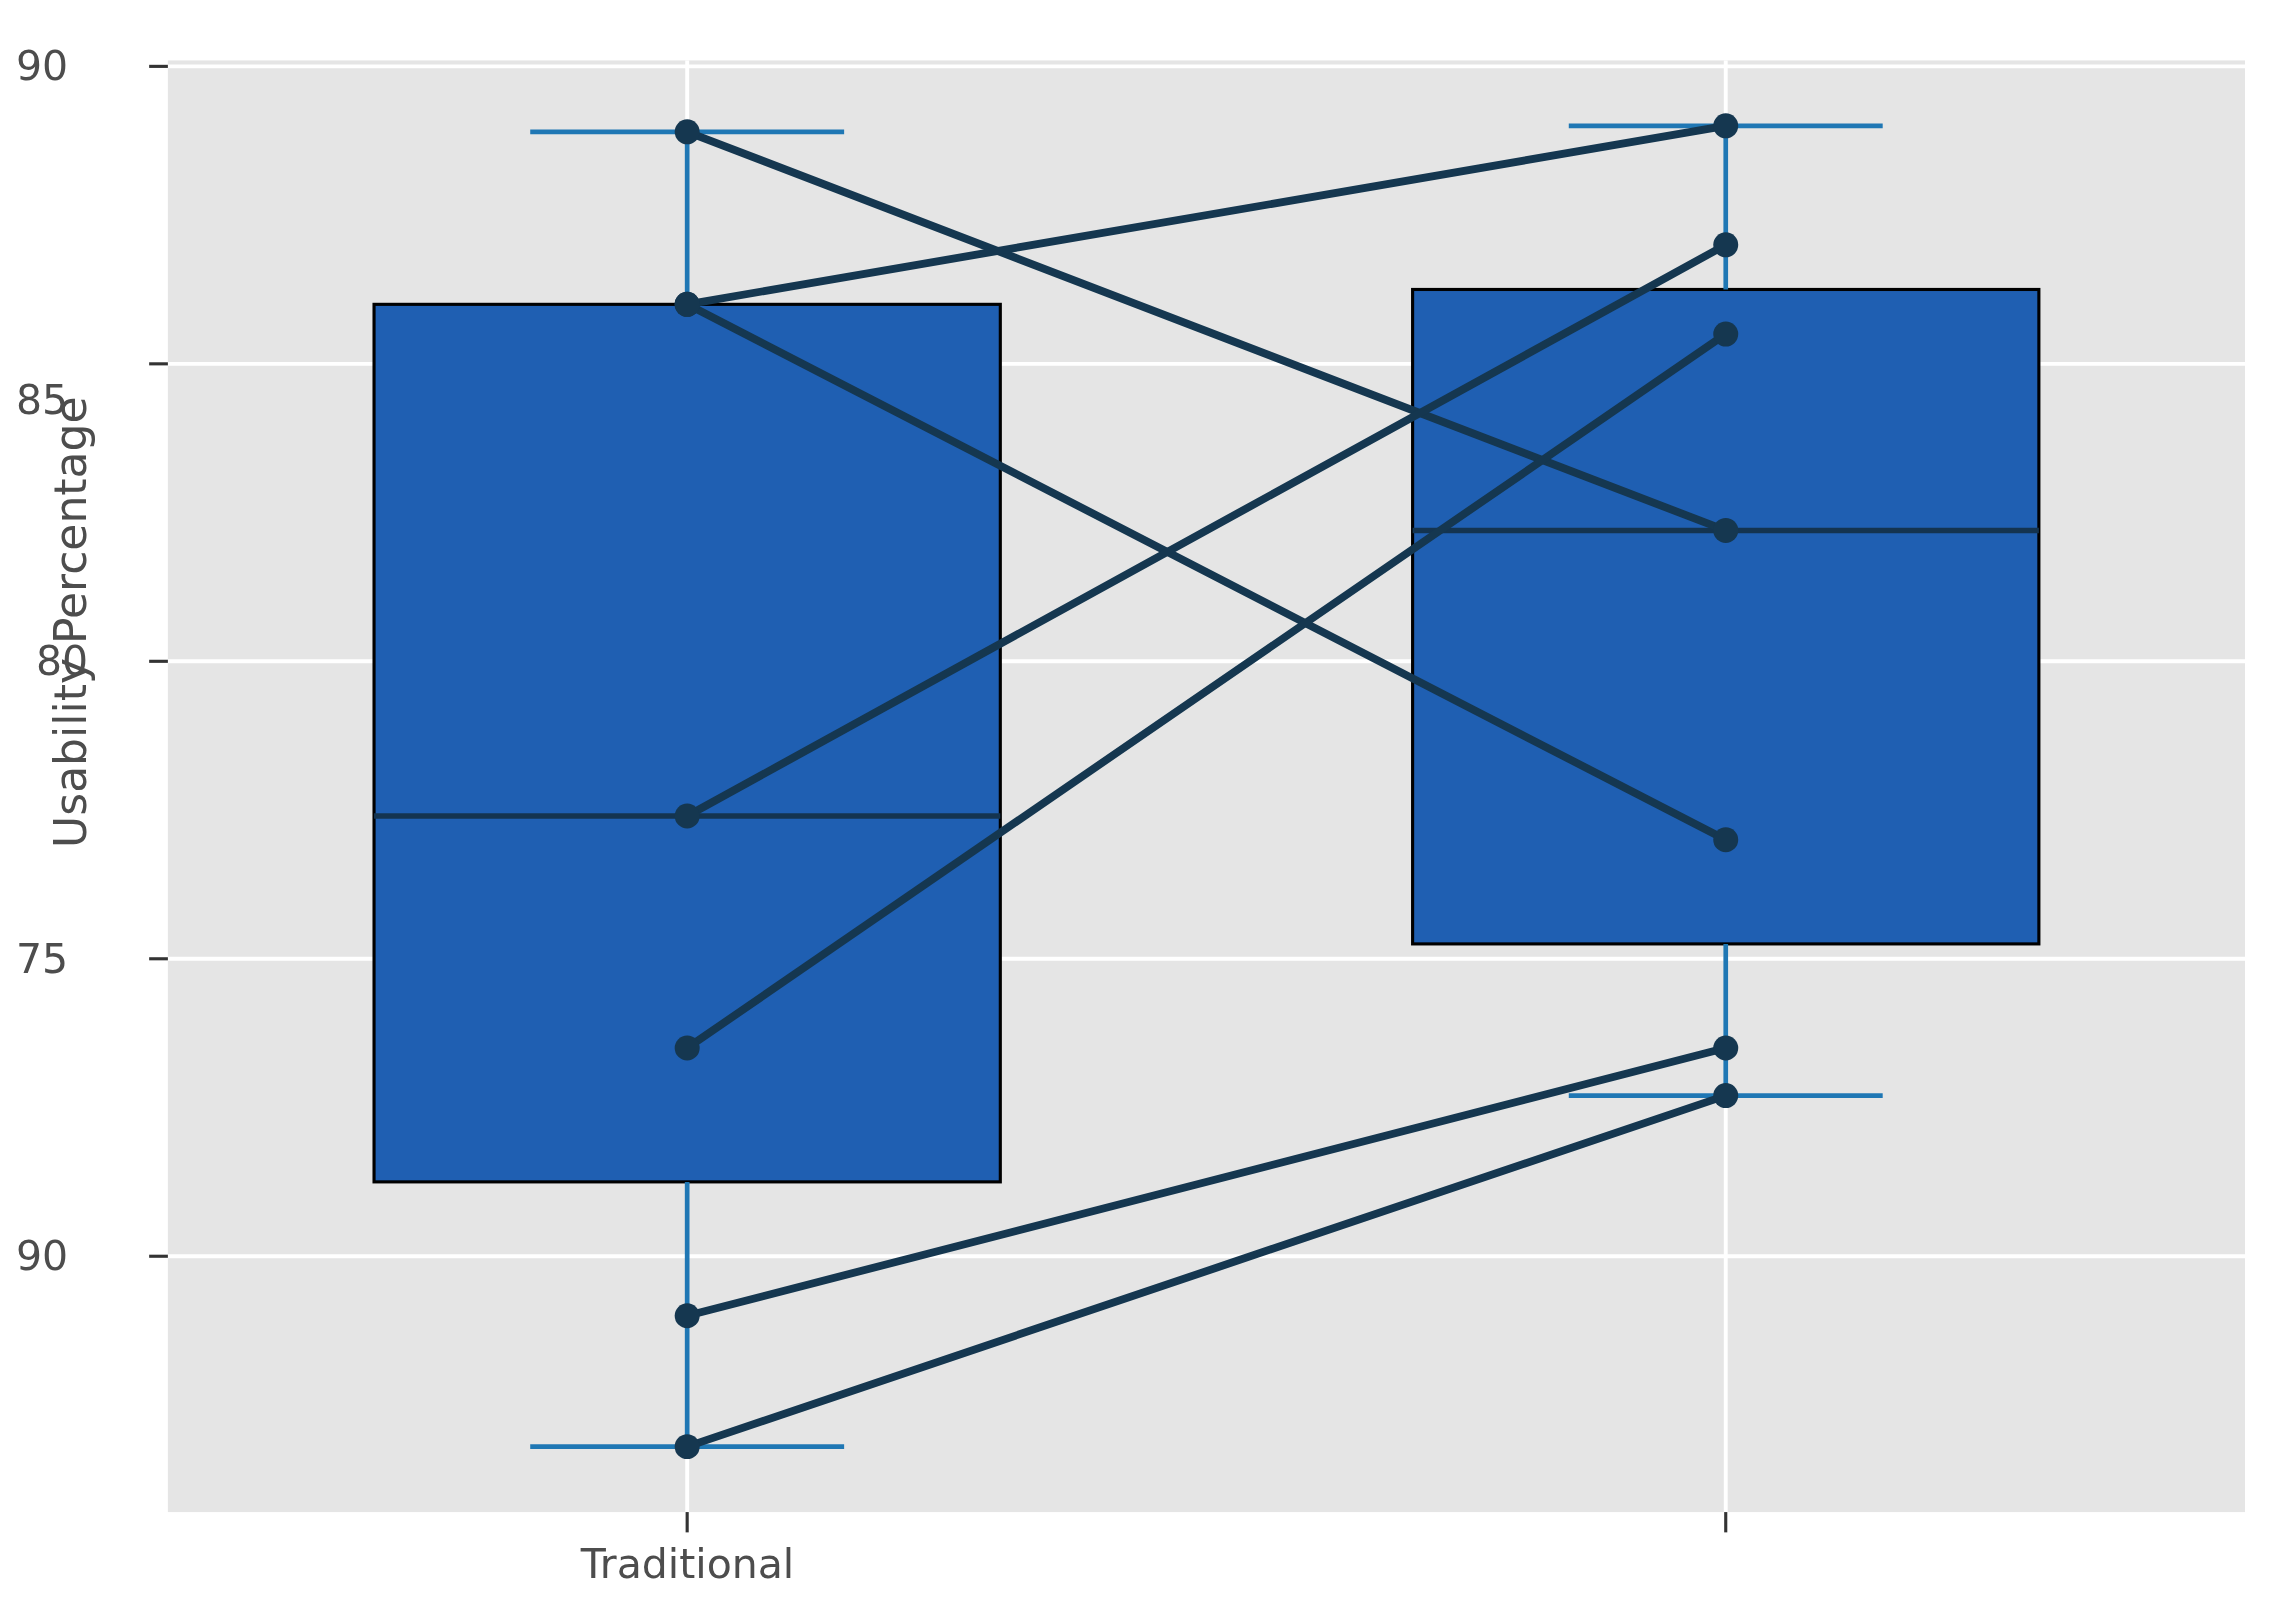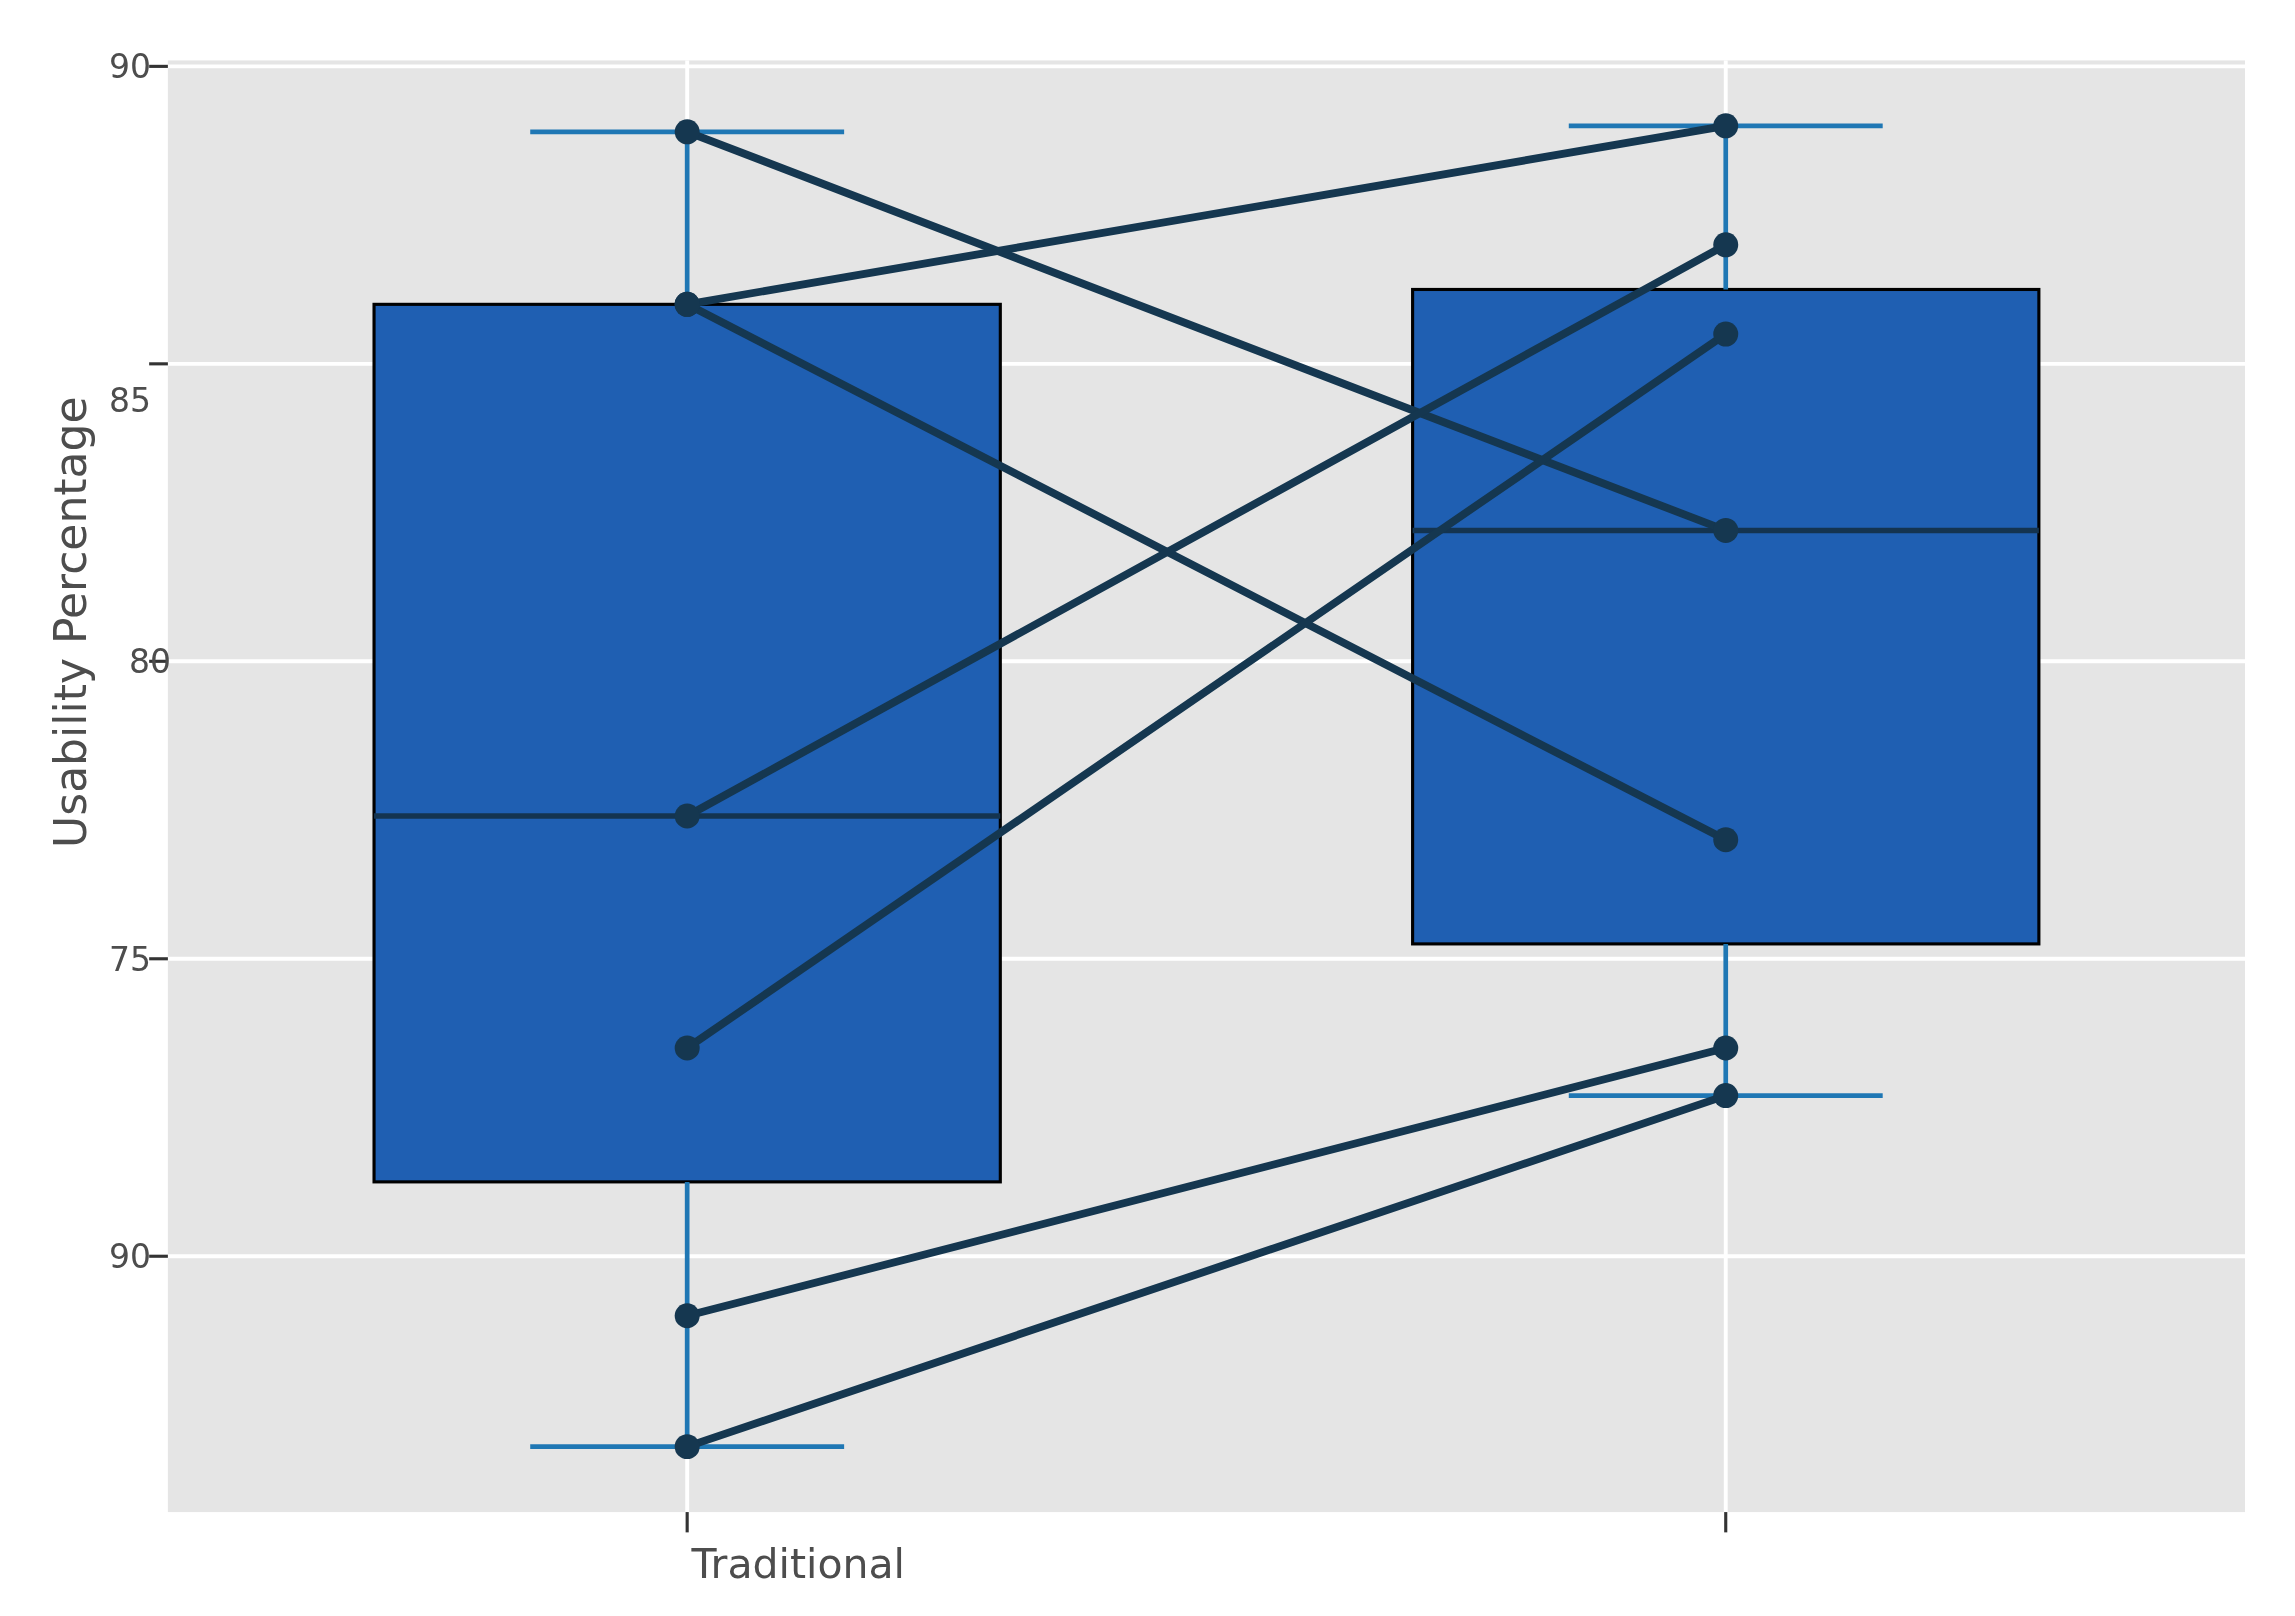--- a/index.html
+++ b/index.html
@@ -1,20 +1,20 @@
 <!DOCTYPE html>
 <html style="font-size:12.5px"><head>
 <meta charset="utf-8">
 <style>
   html,body{margin:0;padding:0;background:#ffffff;}
   body{font-family:"DejaVu Sans","Liberation Sans",sans-serif;}
   .fig{position:relative;width:2295px;height:1617px;background:#ffffff;overflow:hidden;}
   .fig svg{position:absolute;left:0;top:0;}
-  .ytick-label{position:absolute;left:8px;width:143px;text-align:right;
-    font-size:33px;color:#4d4d4d;line-height:47px;transform:translateY(-23.4px);}
+  .ytick-label{position:absolute;left:16px;width:143px;
+    font-size:41px;color:#4d4d4d;line-height:47px;transform:translateY(-23.4px);}
   .xtick-label{position:absolute;top:1540px;width:469px;text-align:center;
     font-size:41px;color:#4d4d4d;transform:translateX(-234px);}
   .y-axis-label{position:absolute;left:14px;top:786px;width:62px;
     font-size:44px;color:#4d4d4d;white-space:nowrap;
     transform:rotate(-90deg) translateX(-50%);transform-origin:31px 0;}
 </style>
 </head>
 <body>
 
 <div class="fig">
@@ -70,15 +70,15 @@
     </svg>
 
   <div class="y-axis-label">Usability Percentage</div>
 
   <div class="ytick-label" style="top: 1256px;">90</div>
   <div class="ytick-label" style="top: 959px;">75</div>
   <div class="ytick-label" style="top: 661px; padding-left: 20px;">80</div>
   <div class="ytick-label" style="top: 364px; margin-top: 36px;">85</div>
   <div class="ytick-label" style="top: 66px;">90</div>
 
-  <div class="xtick-label" style="left: 670px; text-align: right;">Traditional</div>
+  <div class="xtick-label" style="left: 687px;">Traditional</div>
 </div>
 
 
 </body></html>

